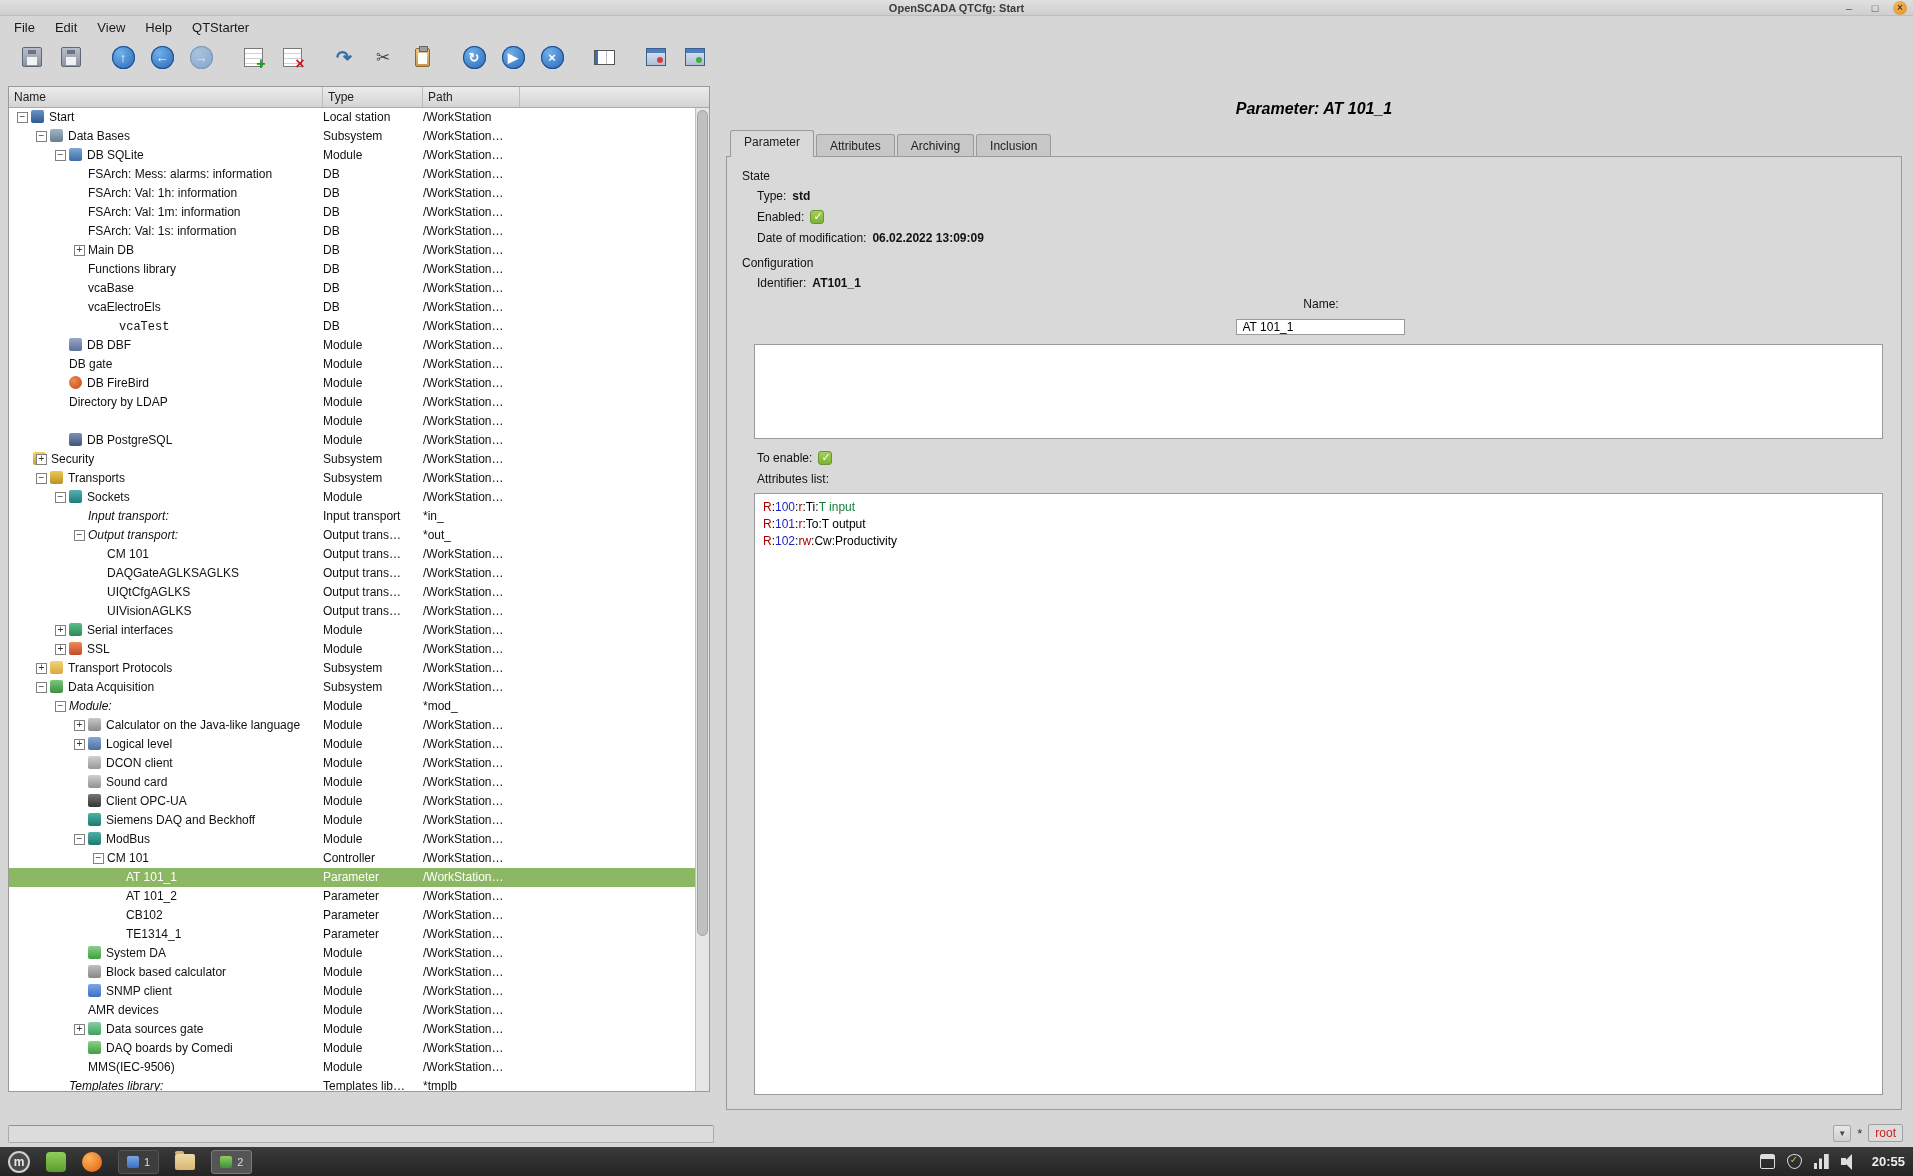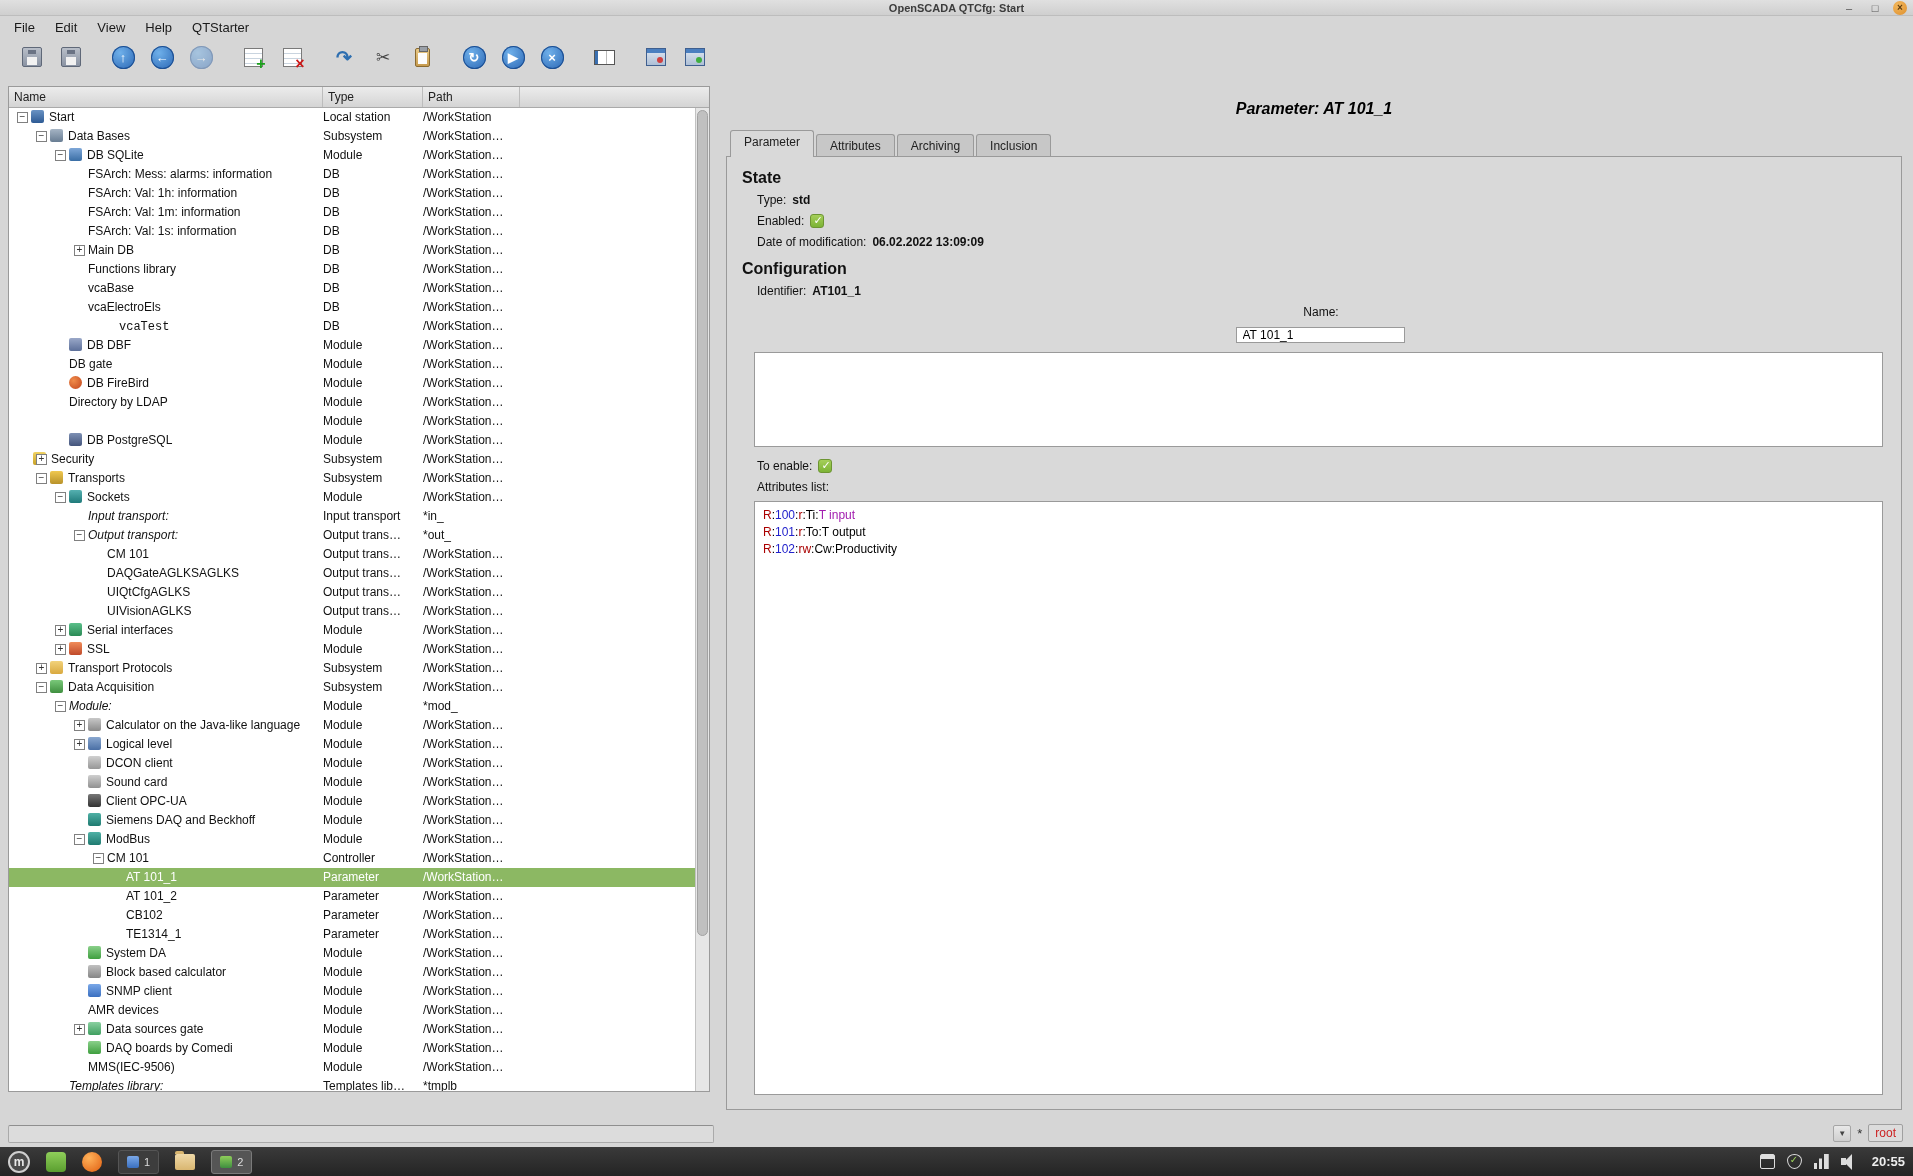--- a/index.html
+++ b/index.html
@@ -90,21 +90,21 @@
   .splitter { position:absolute; left:712px; top:78px; width:8px; height:1018px; background:#d6d6d6; }
 
   
   .rpanel { position:absolute; left:722px; top:84px; width:1184px; height:1030px; }
   .rtitle { text-align:center; padding-top:16px; font-size:16px; font-weight:bold; font-style:italic; color:#000; height:46px; }
   .rtabs { display:flex; padding-left:8px; height:26px; align-items:flex-end; position:relative; z-index:2; }
   .rtab { font-size:12px; padding:4px 13px; border:1px solid #9a9a9a; border-bottom:none; background:#c7c7c7; color:#222; margin-right:2px; height:22px; border-radius:3px 3px 0 0; cursor:default; }
   .rtab.active { background:#d9d9d9; height:26px; font-weight:normal; position:relative; }
   .rtab.active::after { content:""; position:absolute; left:0; right:0; bottom:-1px; height:2px; background:#d9d9d9; }
   .rframe { position:absolute; left:4px; right:4px; top:72px; bottom:4px; border:1px solid #9a9a9a; background:#d9d9d9; display:flex; flex-direction:column; padding:12px 16px 14px 15px; font-size:12px; color:#111; }
-  .sect { font-weight:bold; font-size:16px; margin-bottom:6px; }
+  .sect { font-weight:normal; font-size:12px; margin-bottom:6px; }
   .fitem { margin-left:15px; margin-bottom:7px; display:flex; align-items:center; gap:6px; }
   .bval { font-weight:bold; }
   .cbx { display:inline-block; width:14px; height:14px; border:1px solid #6d9532; border-radius:3px; background:linear-gradient(#a5cf5a,#7cb335); position:relative; }
   .cbx.on::after { content:"✓"; position:absolute; left:2px; top:-1px; color:#fff; font-size:11px; font-weight:bold; } .gap4 { height:4px; }
   .namerow { margin-left:15px; margin-bottom:9px; display:flex; align-items:center; gap:8px;flex-direction:column; }
   .txtinput { flex:1; height:23px; border:1px solid #9a9a9a; background:#fff; font-size:12px; padding:0 6px; font-family:"Liberation Sans",sans-serif; margin-right:2px; }
   .desclabel { margin-left:12px; margin-bottom:5px; }
   .descarea { margin-left:12px; margin-right:2px; height:95px; border:1px solid #9a9a9a; background:#fff; resize:none; font-family:"Liberation Sans",sans-serif; font-size:12px; padding:4px 6px; margin-bottom:12px; }
   .attrlist { margin-left:12px; margin-right:2px; flex:1; border:1px solid #9a9a9a; background:#fff; padding:5px 8px; overflow:hidden; }
   .attrline { line-height:17px; font-size:12px; color:#000; }
@@ -522,21 +522,21 @@
     </div>
     <textarea class="descarea" style=""></textarea>
     <div class="fitem">
       <span>To enable:</span>
       <span class="cbx on"></span>
     </div>
     <div class="fitem">
       <span>Attributes list:</span>
     </div>
     <div class="attrlist">
-        <div class="attrline"><span style="color: rgb(170, 0, 0);">R</span>:<span style="color: rgb(34, 34, 204);">100</span>:<span style="color: rgb(170, 0, 0);">r</span>:<span style="color: rgb(0, 0, 0);">Ti</span>:<span style="color: #a21caf;">T input</span></div>
+        <div class="attrline"><span style="color: rgb(170, 0, 0);">R</span>:<span style="color: rgb(34, 34, 204);">100</span>:<span style="color: rgb(170, 0, 0);">r</span>:<span style="color: rgb(0, 0, 0);">Ti</span>:<span style="color: #15803d;">T input</span></div>
         <div class="attrline"><span style="color: rgb(170, 0, 0);">R</span>:<span style="color: rgb(34, 34, 204);">101</span>:<span style="color: rgb(170, 0, 0);">r</span>:<span style="color: rgb(0, 0, 0);">To</span>:<span style="color: rgb(0, 0, 0);">T output</span></div>
         <div class="attrline"><span style="color: rgb(170, 0, 0);">R</span>:<span style="color: rgb(34, 34, 204);">102</span>:<span style="color: rgb(170, 0, 0);">rw</span>:<span style="color: rgb(0, 0, 0);">Cw</span>:<span style="color: rgb(0, 0, 0);">Productivity</span></div>
       </div>
   </div>
 </div>
 
 <div class="statusbar">
   <div class="statusfield"></div>
   <div class="st-right">
     <div class="st-drop">▼</div>

